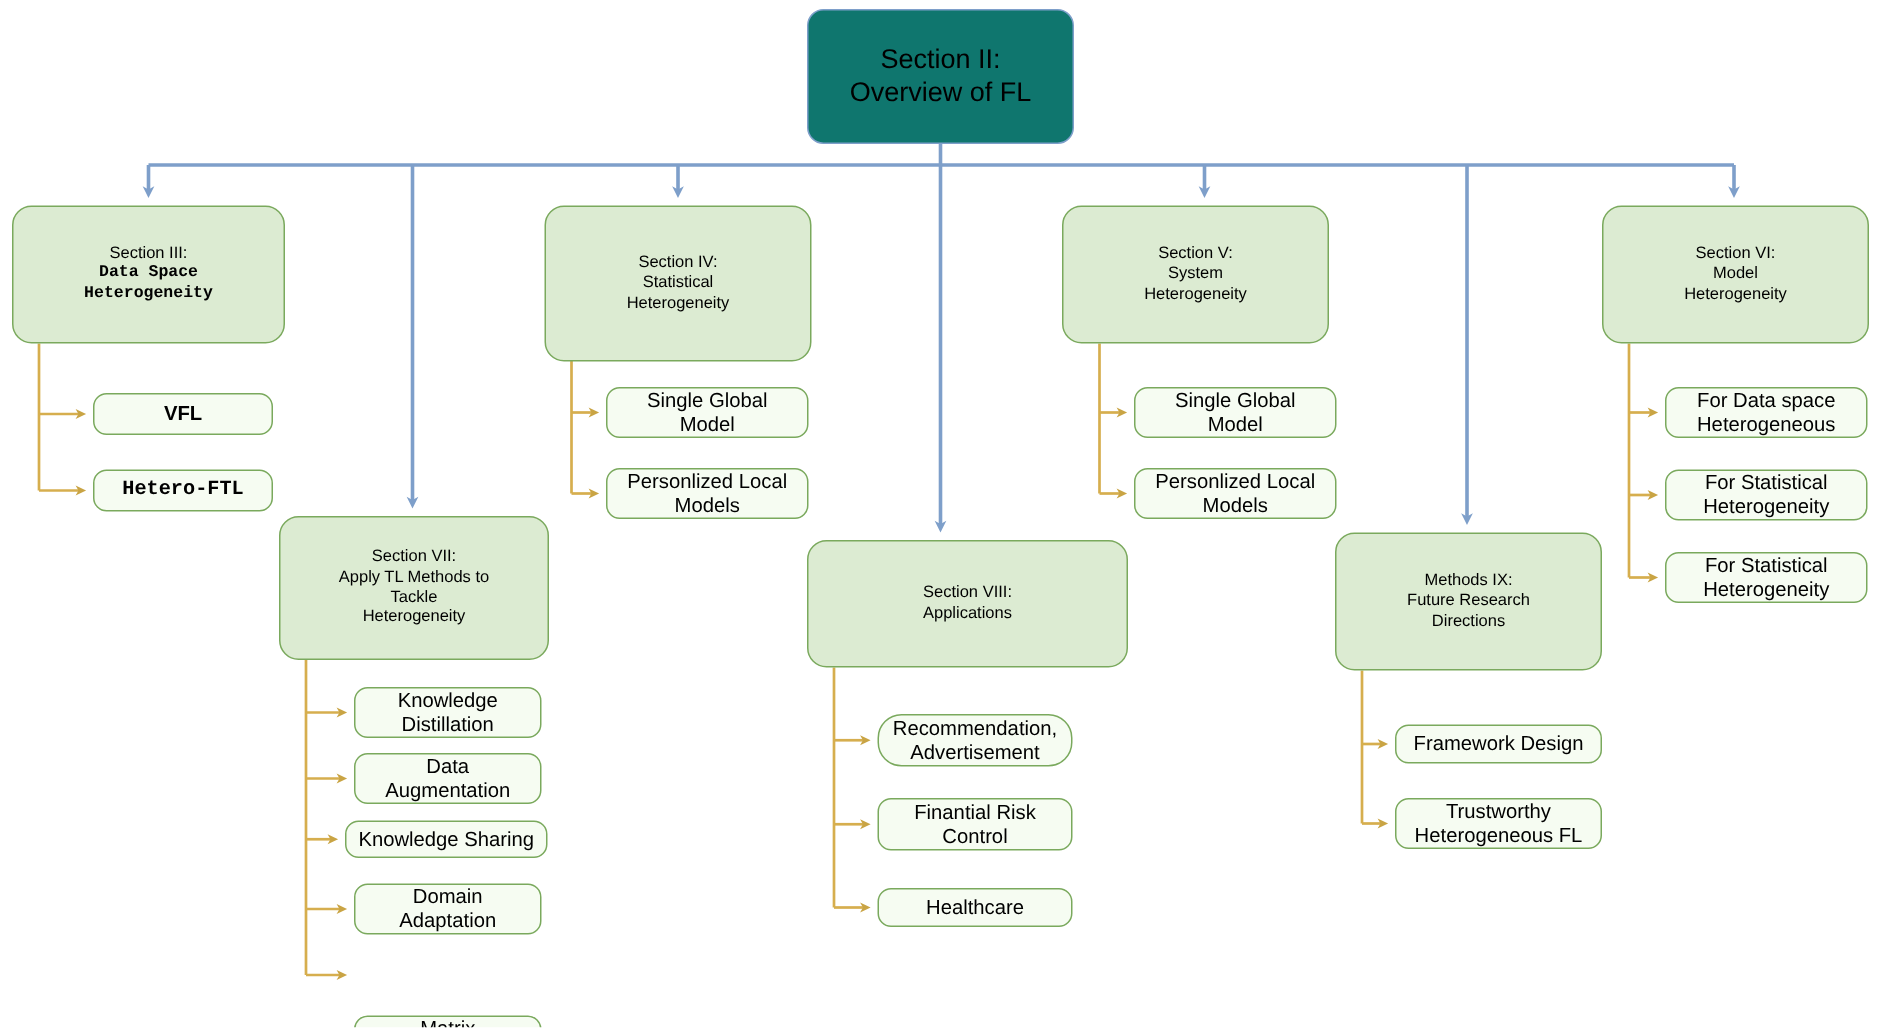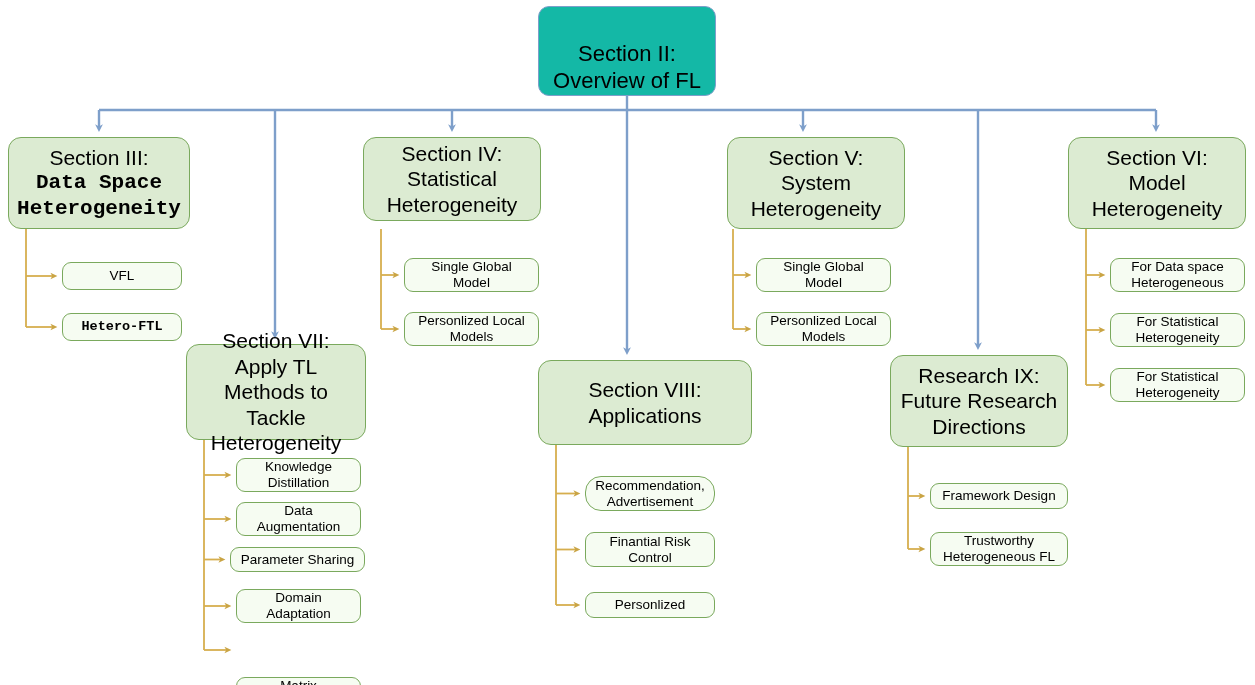--- a/index.html
+++ b/index.html
@@ -36,32 +36,31 @@
   }
   .node span {
     display: block;
     width: 100%;
     padding: 0 3px;
     box-sizing: border-box;
     white-space: pre-line;
   }
   
   .node.root {
-    background: #14b8a6;
+    background: #0f766e;
     border: 1.6px solid #7e9fca;
     border-radius: 11px;
-    font-size: 22px;
-    align-items: flex-end;
+    font-size: 18px;
   }
   
   .node.section {
     background: #dcebd2;
     border: 1.5px solid #7aa95d;
     border-radius: 13px;
-    font-size: 21px;
+    font-size: 11px;
   }
   
   .node.leaf {
     background: #f6fcf2;
     border: 1.1px solid #7aa95d;
     border-radius: 9px;
     font-size: 13.5px;
     line-height: 1.18;
   }
   .node .normal {
@@ -127,40 +126,40 @@
   </svg>
 <div class="node root" style="left: 538px; top: 6px; width: 178px; height: 90px;">
       <span>Section II:
 Overview of FL</span>
     </div>
     <div class="node section" style="left: 8px; top: 137px; width: 182px; height: 92px;">
       <span><span class="normal">Section III:
 </span><span class="strong">Data Space
 Heterogeneity</span></span>
     </div>
-    <div class="node leaf" style="left: 62px; top: 262px; width: 120px; height: 28px;">
+    <div class="node leaf" style="left: 62px; top: 262px; width: 120px; height: 28px; font-weight: bold;">
       <span>VFL</span>
     </div>
     <div class="node leaf" style="left: 62px; top: 313px; width: 120px; height: 28px;">
       <span class="strong">Hetero-FTL</span>
     </div>
-    <div class="node section" style="left: 363px; top: 137px; width: 178px; height: 84px; align-items: center;">
+    <div class="node section" style="left: 363px; top: 137px; width: 178px; height: 104px; align-items: center;">
       <span><span class="normal">Section IV:
 </span><span class="normal">Statistical
 Heterogeneity</span></span>
     </div>
     <div class="node leaf" style="left: 404px; top: 258px; width: 135px; height: 34px;">
       <span>Single Global
 Model</span>
     </div>
     <div class="node leaf" style="left: 404px; top: 312px; width: 135px; height: 34px;">
       <span>Personlized Local
 Models</span>
     </div>
-    <div class="node section" style="left: 727px; top: 137px; width: 178px; height: 92px;">
+    <div class="node section" style="left: 708px; top: 137px; width: 178px; height: 92px;">
       <span><span class="normal">Section V:
 </span><span class="normal">System
 Heterogeneity</span></span>
     </div>
     <div class="node leaf" style="left: 756px; top: 258px; width: 135px; height: 34px;">
       <span>Single Global
 Model</span>
     </div>
     <div class="node leaf" style="left: 756px; top: 312px; width: 135px; height: 34px;">
       <span>Personlized Local
@@ -191,21 +190,21 @@
     </div>
     <div class="node leaf" style="left: 236px; top: 458px; width: 125px; height: 34px;">
       <span>Knowledge
 Distillation</span>
     </div>
     <div class="node leaf" style="left: 236px; top: 502px; width: 125px; height: 34px;">
       <span>Data
 Augmentation</span>
     </div>
     <div class="node leaf" style="left: 230px; top: 547px; width: 135px; height: 25px;">
-      <span>Parameter Sharing</span>
+      <span>Knowledge Sharing</span>
     </div>
     <div class="node leaf" style="left: 236px; top: 589px; width: 125px; height: 34px;">
       <span>Domain
 Adaptation</span>
     </div>
     <div class="node leaf" style="left: 236px; top: 633px; width: 125px; height: 34px; margin-top: 44px;">
       <span>Matrix
 Factorization</span>
     </div>
     <div class="node section" style="left: 538px; top: 360px; width: 214px; height: 85px;">
@@ -214,24 +213,24 @@
     </div>
     <div class="node leaf" style="left: 585px; top: 476px; width: 130px; height: 35px; border-radius: 16px;">
       <span>Recommendation,
 Advertisement</span>
     </div>
     <div class="node leaf" style="left: 585px; top: 532px; width: 130px; height: 35px;">
       <span>Finantial Risk
 Control</span>
     </div>
     <div class="node leaf" style="left: 585px; top: 592px; width: 130px; height: 26px;">
-      <span>Personlized</span>
+      <span>Healthcare</span>
     </div>
     <div class="node section" style="left: 890px; top: 355px; width: 178px; height: 92px;">
-      <span><span class="normal">Research IX:
+      <span><span class="normal">Methods IX:
 </span><span class="normal">Future Research
 Directions</span></span>
     </div>
     <div class="node leaf" style="left: 930px; top: 483px; width: 138px; height: 26px;">
       <span>Framework Design</span>
     </div>
     <div class="node leaf" style="left: 930px; top: 532px; width: 138px; height: 34px;">
       <span>Trustworthy
 Heterogeneous FL</span>
     </div>

